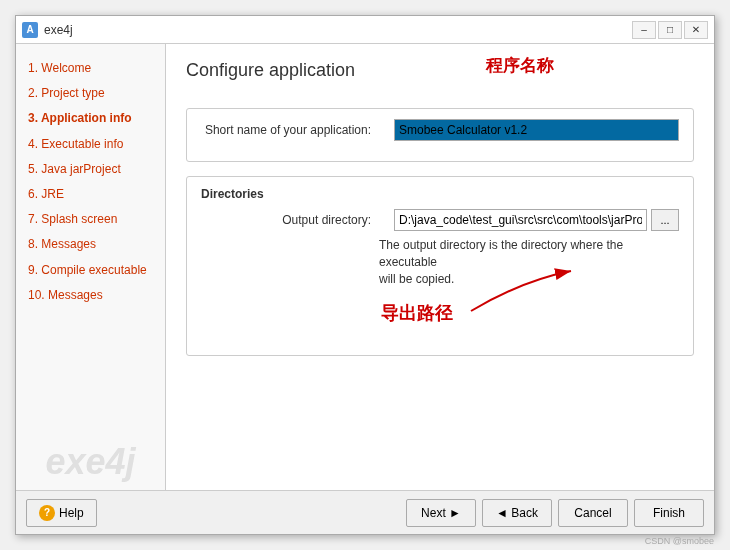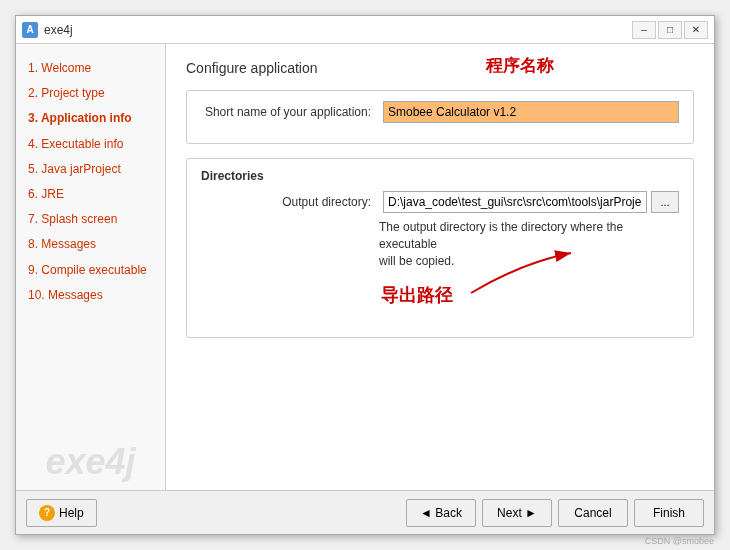--- a/index.html
+++ b/index.html
@@ -107,59 +107,59 @@
       color: #cc3300;
       font-weight: bold;
     }
     .main-panel {
       flex: 1;
       padding: 16px 20px;
       overflow-y: auto;
       background: #fff;
     }
     .panel-title {
-      font-size: 14px;
+      font-size: 18px;
       font-weight: normal;
       color: #333;
-      margin-bottom: 14px;
+      margin-bottom: 27px;
       border-bottom: none;
     }
     .section-box {
       border: 1px solid #ccc;
       border-radius: 3px;
       margin-bottom: 14px;
       padding: 10px 14px 14px;
       position: relative;
     }
     .section-label {
       font-size: 12px;
       color: #333;
       font-weight: bold;
       margin-bottom: 8px;
     }
     .field-row {
       display: flex;
       align-items: center;
-      gap: 12px;
+      gap: 23px;
       margin-bottom: 6px;
     }
     .field-label {
       font-size: 12px;
       color: #333;
       white-space: nowrap;
       min-width: 170px;
       text-align: right;
     }
     .field-input {
       flex: 1;
       height: 22px;
       border: 1px solid #aaa;
       padding: 0 4px;
       font-size: 12px;
-      background: #fdba74;
+      background: #0369a1;
       outline: none;
     }
     .dir-row {
       display: flex;
       align-items: center;
       gap: 4px;
     }
     .dir-input {
       flex: 1;
       height: 22px;
@@ -307,21 +307,21 @@
   </div>
 
   <div class="footer">
     <div class="footer-left">
       <button class="footer-btn">
         <span class="help-icon">?</span>
         <span>Help</span>
       </button>
     </div>
     <div class="footer-right">
+      <button class="footer-btn">Next ►</button>
       <button class="footer-btn">◄ Back</button>
-      <button class="footer-btn">Next ►</button>
       <button class="footer-btn">Cancel</button>
       <button class="footer-btn">Finish</button>
     </div>
   </div>
 </div>
 
 <div style="position:fixed; bottom:4px; right:16px; font-size:9px; color:#aaa;">CSDN @smobee</div>
 
 </body></html>

